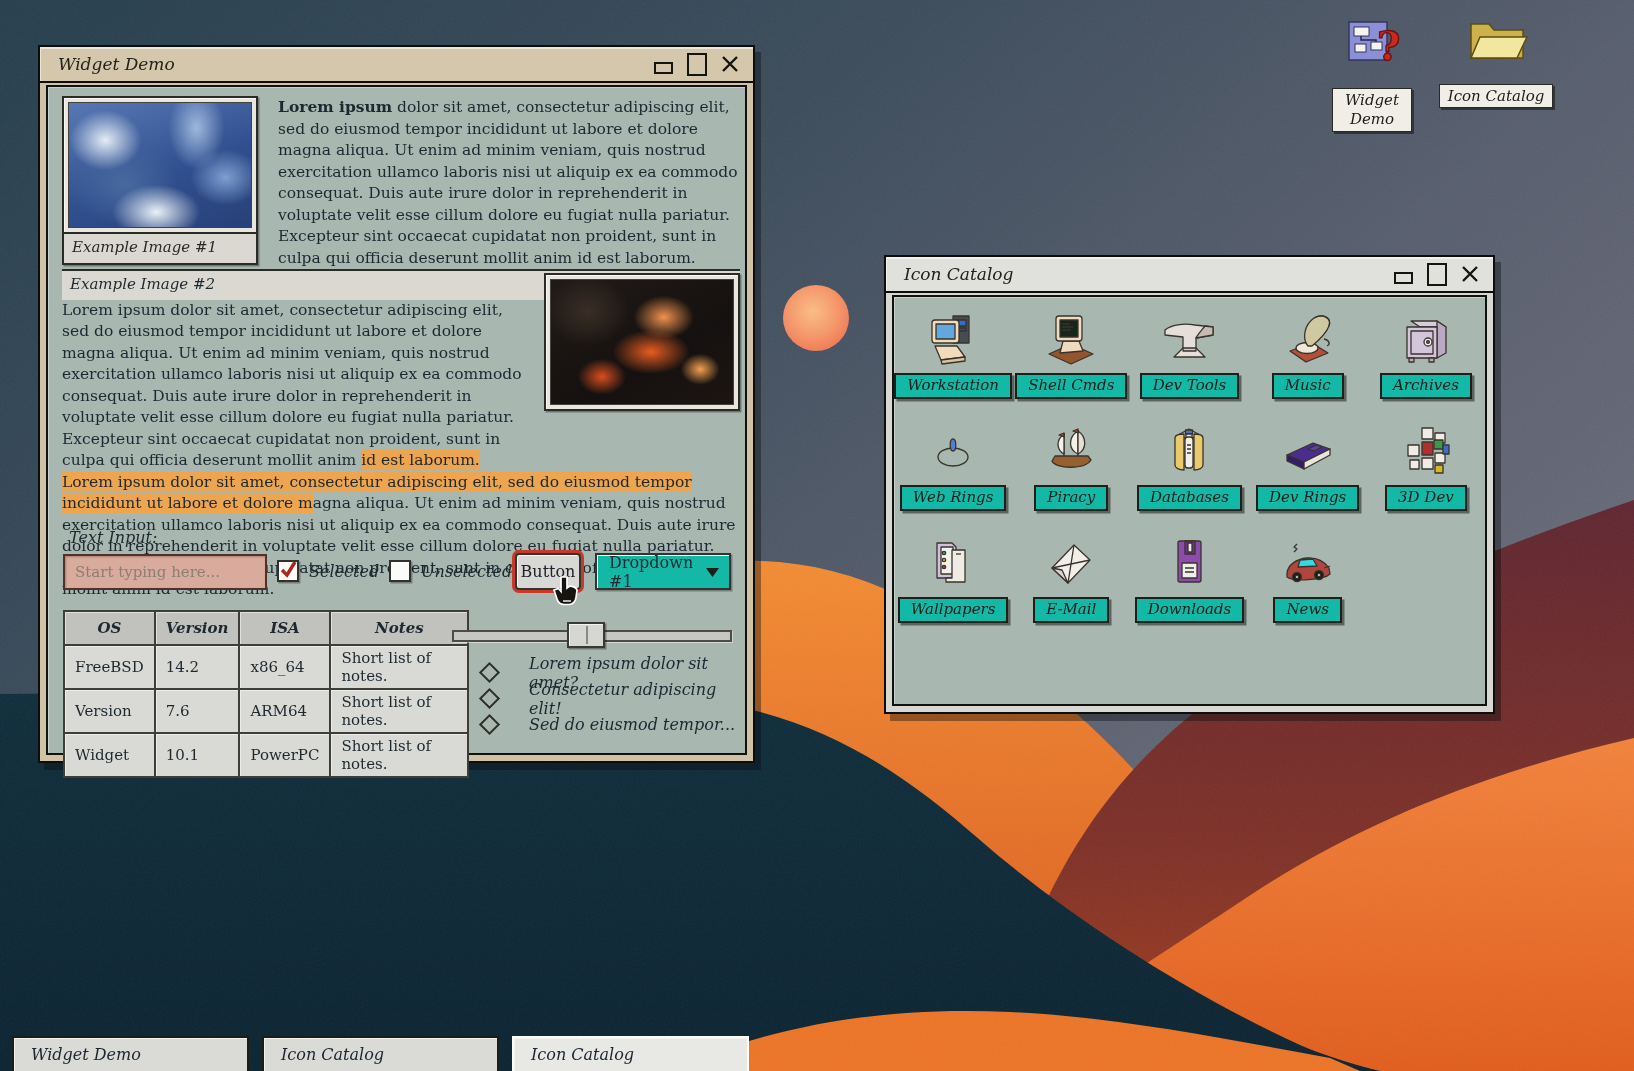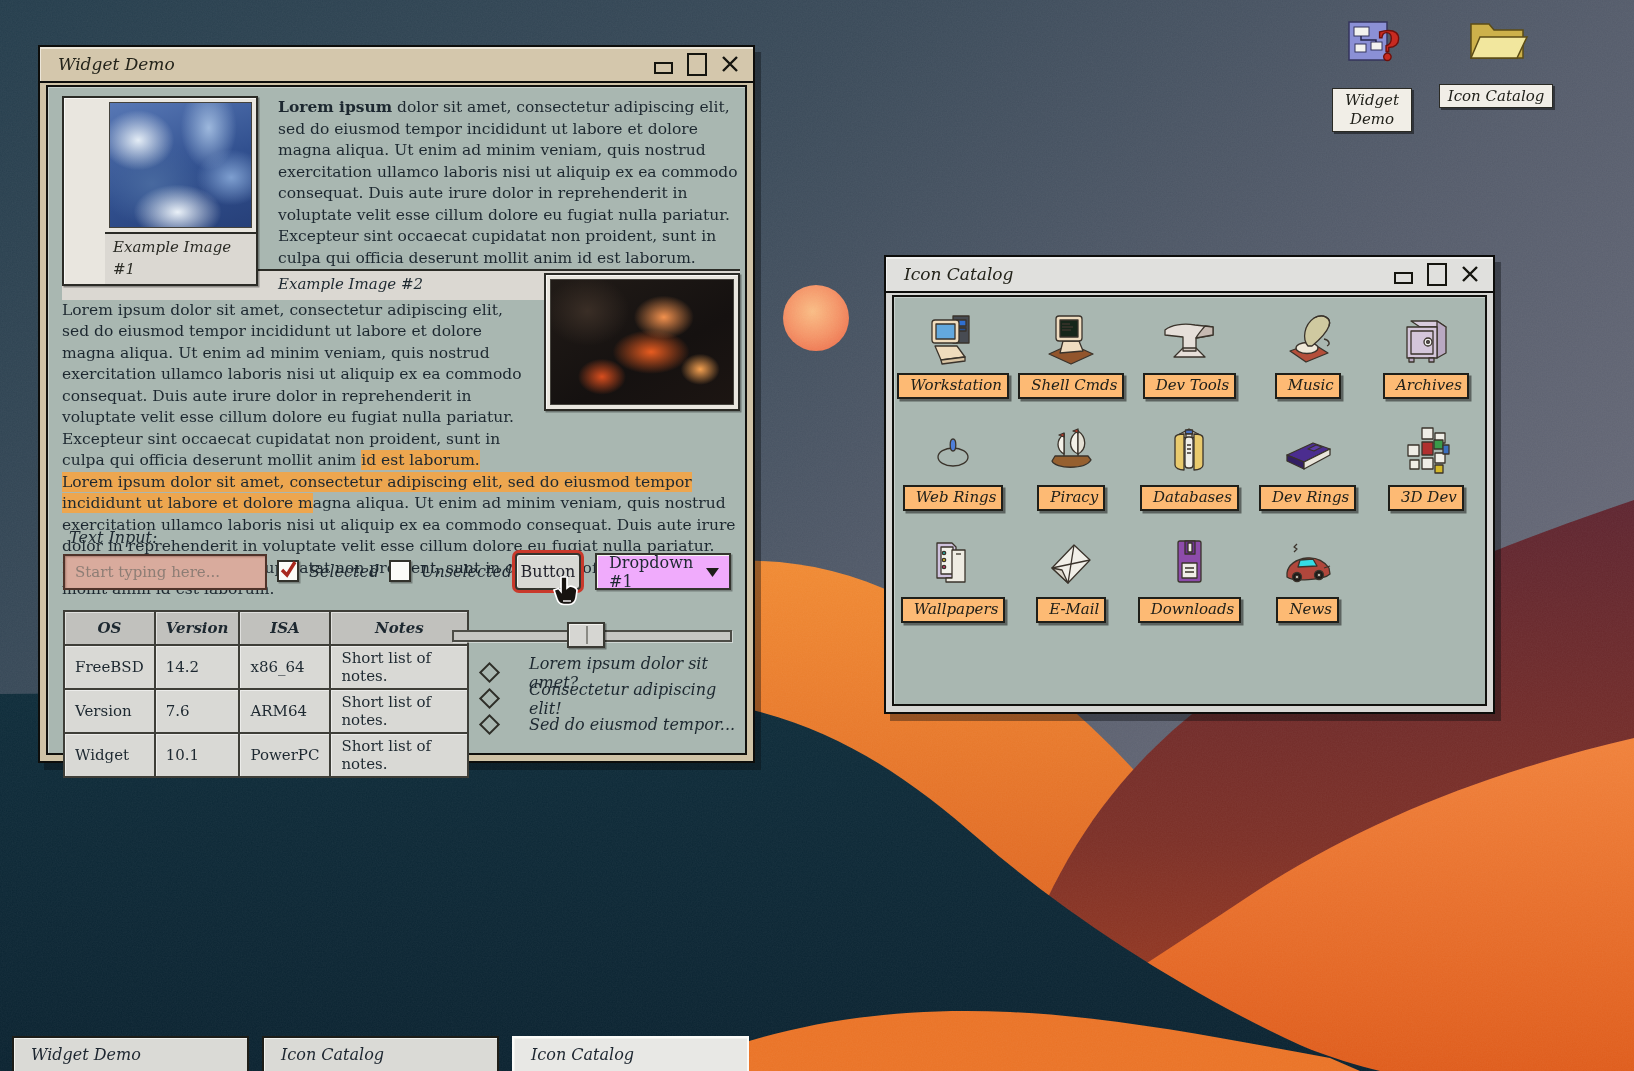--- a/index.html
+++ b/index.html
@@ -29,21 +29,21 @@
 
   
   .flow{position:absolute;left:14px;top:9px;width:678px;font-size:15.5px;line-height:21.5px;}
   .flow p{margin:0;}
   .p1{min-height:160px;}
   .p2{margin-top:14px;text-indent:226px;}
   mark.hl{background:#eda64f;color:inherit;padding:1px 0;}
 
   .fig{box-sizing:border-box;width:196px;background:#e9e6df;border:2px solid #2b2b26;
     box-shadow:1.5px 1.5px 0 rgba(0,0,0,.35), inset 1px 1px 0 rgba(255,255,255,.7);}
-  .fig1-float{float:left;margin:0 20px 0 0;padding-left:41px;}
+  .fig1-float{float:left;margin:0 20px 0 0;}
   .fig2-float{float:right;margin:4px 0 42px 16px;}
   .fig-img{height:124px;margin:4px;border:1px solid #44423c;}
   .fig-img-1{background:
     radial-gradient(60px 50px at 20% 30%,#e4edf6 0%,rgba(228,237,246,0) 60%),
     radial-gradient(40px 60px at 70% 20%,#9db8dd 0%,rgba(157,184,221,0) 70%),
     radial-gradient(80px 50px at 48% 88%,#eaf1f8 0%,rgba(234,241,248,0) 55%),
     radial-gradient(50px 40px at 86% 60%,#7e9fd0 0%,rgba(126,159,208,0) 70%),
     radial-gradient(90px 70px at 30% 65%,#48699f 0%,rgba(72,105,159,0) 60%),
     linear-gradient(160deg,#5878b5,#31508f 55%,#274079);}
   .fig-img-2{background:
@@ -69,21 +69,21 @@
   .cb-box svg{display:none;margin-top:-4px;}
   .cb-box.checked svg{display:block;}
   .cb-label{font-style:italic;font-size:16px;margin-left:10px;}
 
   .demo-button{position:absolute;left:467px;top:466px;width:66px;height:37px;box-sizing:border-box;
     background:#d8d8d4;border:2px solid #34342e;border-radius:4px;
     box-shadow:0 0 0 3px #c9392b, inset 1px 1px 0 #f4f4ef;
     font-family:"DejaVu Serif",serif;font-size:16px;color:#22222c;
     display:flex;align-items:center;justify-content:center;}
   .dropdown{position:absolute;left:547px;top:466px;width:136px;height:37px;box-sizing:border-box;
-    background:#f0abfc;border:2px solid #34342e;box-shadow:1.5px 1.5px 0 rgba(0,0,0,.3),
+    background:#14b8a6;border:2px solid #34342e;box-shadow:1.5px 1.5px 0 rgba(0,0,0,.3),
     inset 1px 1px 0 #f4f4ef;display:flex;align-items:center;justify-content:space-between;
     padding:0 10px 0 12px;font-size:16px;}
 
   table.demo-table{position:absolute;left:15px;top:523px;border-collapse:collapse;}
   .demo-table th,.demo-table td{border:2px solid #3e3e38;font-size:15px;padding:3px 10px;
     box-shadow:inset 1px 1px 0 rgba(255,255,255,.5);}
   .demo-table th{background:#c1c1bd;font-style:italic;font-weight:bold;height:26px;text-align:center;}
   .demo-table td{background:#d9d9d5;height:28px;text-align:left;}
   .col-os{width:56px;}.col-ver{width:52px;}.col-isa{width:56px;}.col-notes{width:116px;}
 
@@ -100,22 +100,22 @@
     margin:0 13px 0 2px;flex:none;}
   .diamond-item span.txt{font-style:italic;font-size:16px;margin-left:19px;}
 
   
   .cat-grid{position:absolute;left:0;right:0;top:14px;display:grid;
     grid-template-columns:repeat(5,1fr);grid-auto-rows:112px;justify-items:center;}
   .cat-item{display:flex;flex-direction:column;align-items:center;width:110px;}
   .cat-icon{height:56px;display:flex;align-items:flex-end;}
   .cat-icon svg{display:block;}
   .cat-icon svg *{stroke:#3a332b;stroke-width:1.3;stroke-linejoin:round;}
-  .label-box{margin-top:6px;background:#fdba74;border:2px solid #1f1f1a;
-    box-shadow:2.5px 2.5px 0 rgba(15,15,15,.5);padding:1px 5px 3px 11px;
+  .label-box{margin-top:6px;background:#14b8a6;border:2px solid #1f1f1a;
+    box-shadow:2.5px 2.5px 0 rgba(15,15,15,.5);padding:1px 11px 3px 11px;
     font-style:italic;font-size:15px;white-space:nowrap;color:#20201a;}
 
   
   .desk-icon{position:absolute;display:flex;flex-direction:column;align-items:center;}
   #desk-widget{left:1322px;top:18px;width:100px;}
   #desk-catalog{left:1446px;top:14px;width:100px;}
   .desk-label{background:#f1eee7;border:1.5px solid #2a2a24;box-shadow:2px 2px 0 rgba(10,10,10,.5);
     font-style:italic;font-size:15px;padding:2px 8px;text-align:center;color:#20201a;}
   #desk-widget .desk-label{margin-top:14px;width:62px;line-height:19px;}
   #desk-catalog .desk-label{margin-top:16px;white-space:nowrap;}

